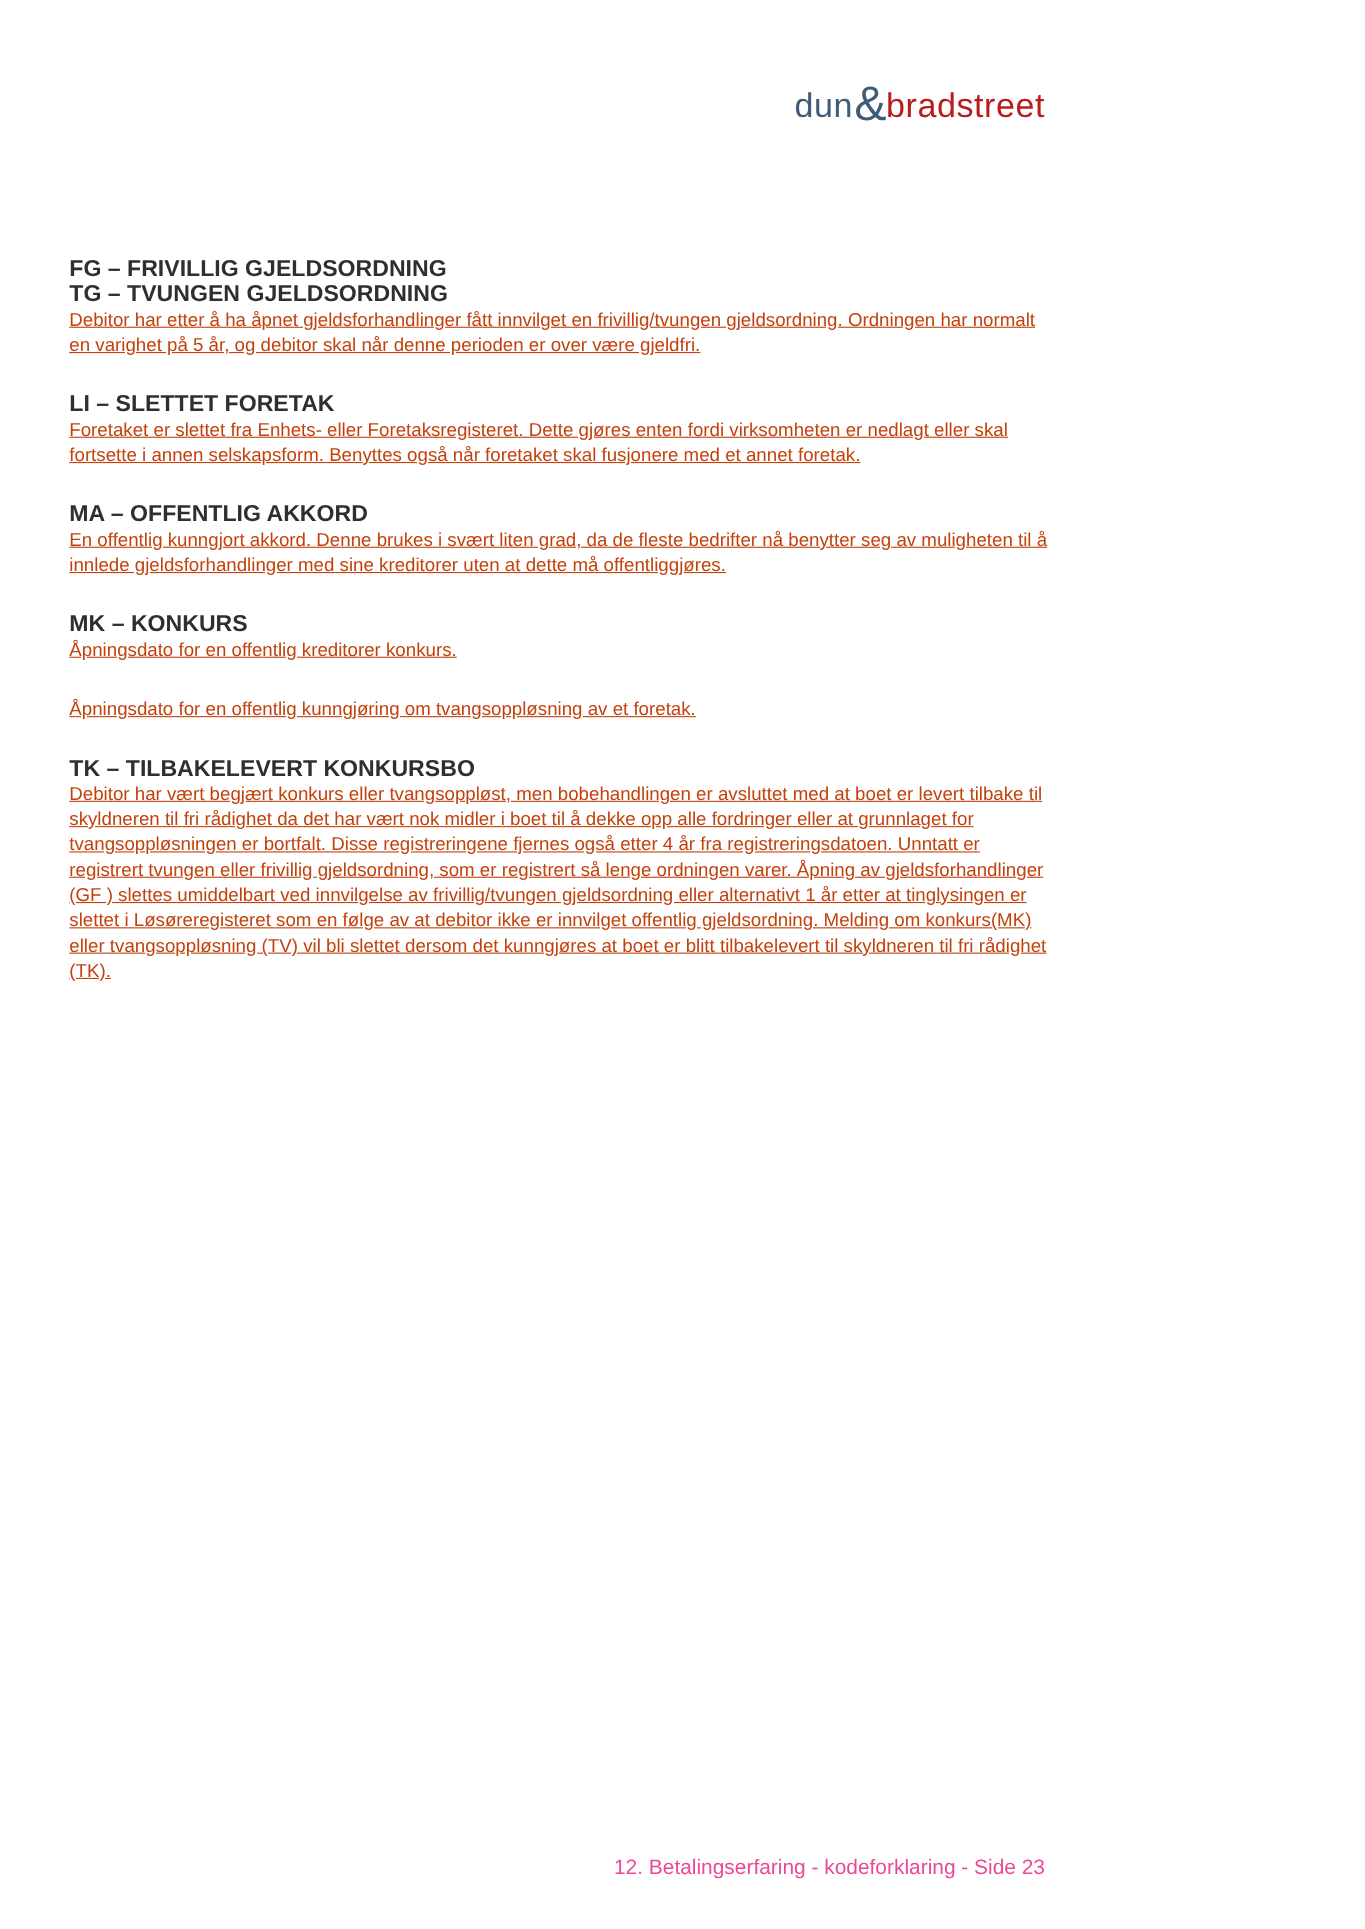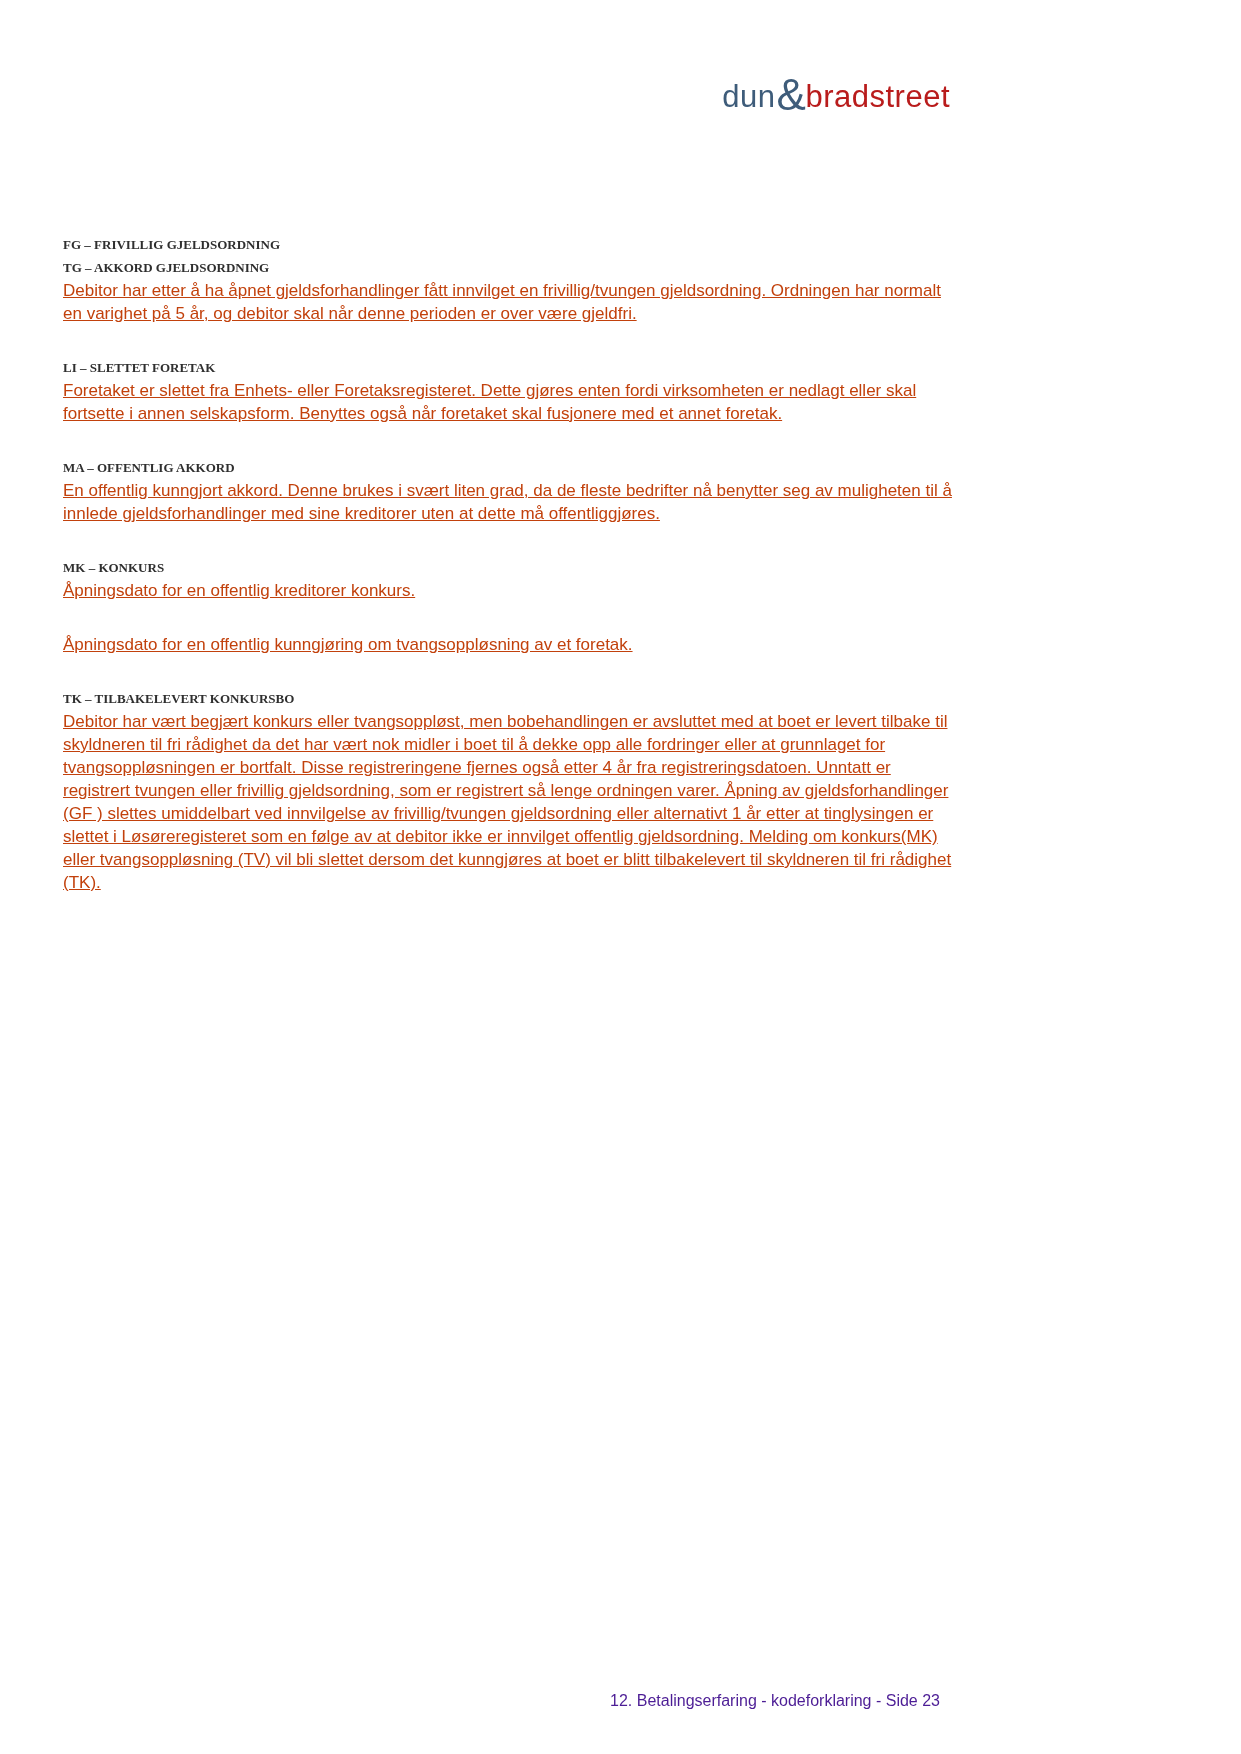--- a/index.html
+++ b/index.html
@@ -42,59 +42,58 @@
   .content {
     position: absolute;
     left: 63px;
     top: 233px;
     width: 893px;
     font-size: 17px;
     line-height: 23px;
   }
   section { margin: 0 0 31px 0; }
   h2 {
-    font-size: 13px;
+    font-size: 21px;
     line-height: 23px;
     margin: 0;
     padding: 0;
     font-weight: bold;
     color: #2f2f2f;
-    font-family: Liberation Serif, serif;
   }
   p {
     margin: 0;
     padding: 0;
     color: #c2410c;
     text-decoration: underline;
   }
   .footer {
     position: absolute;
-    right: 301px;
+    right: 291px;
     bottom: 44px;
-    font-size: 16px;
-    color: #4c1d95;
+    font-size: 19px;
+    color: #ec4899;
     white-space: nowrap;
   }
 </style>
 </head>
 <body>
 
 <div class="page">
 
   <div class="logo">
     <span class="logo-dun">dun</span>
     <span class="logo-amp">&amp;</span>
     <span class="logo-bradstreet">bradstreet</span>
   </div>
 
   <div class="content">
 
     <section>
       <h2>FG – FRIVILLIG GJELDSORDNING</h2>
-      <h2>TG – AKKORD GJELDSORDNING</h2>
+      <h2>TG – TVUNGEN GJELDSORDNING</h2>
       <p>Debitor har etter å ha åpnet gjeldsforhandlinger fått innvilget en frivillig/tvungen gjeldsordning. Ordningen har normalt en varighet på 5 år, og debitor skal når denne perioden er over være gjeldfri.</p>
     </section>
 
     <section>
       <h2>LI – SLETTET FORETAK</h2>
       <p>Foretaket er slettet fra Enhets- eller Foretaksregisteret. Dette gjøres enten fordi virksomheten er nedlagt eller skal fortsette i annen selskapsform. Benyttes også når foretaket skal fusjonere med et annet foretak.</p>
     </section>
 
     <section>
       <h2>MA – OFFENTLIG AKKORD</h2>

